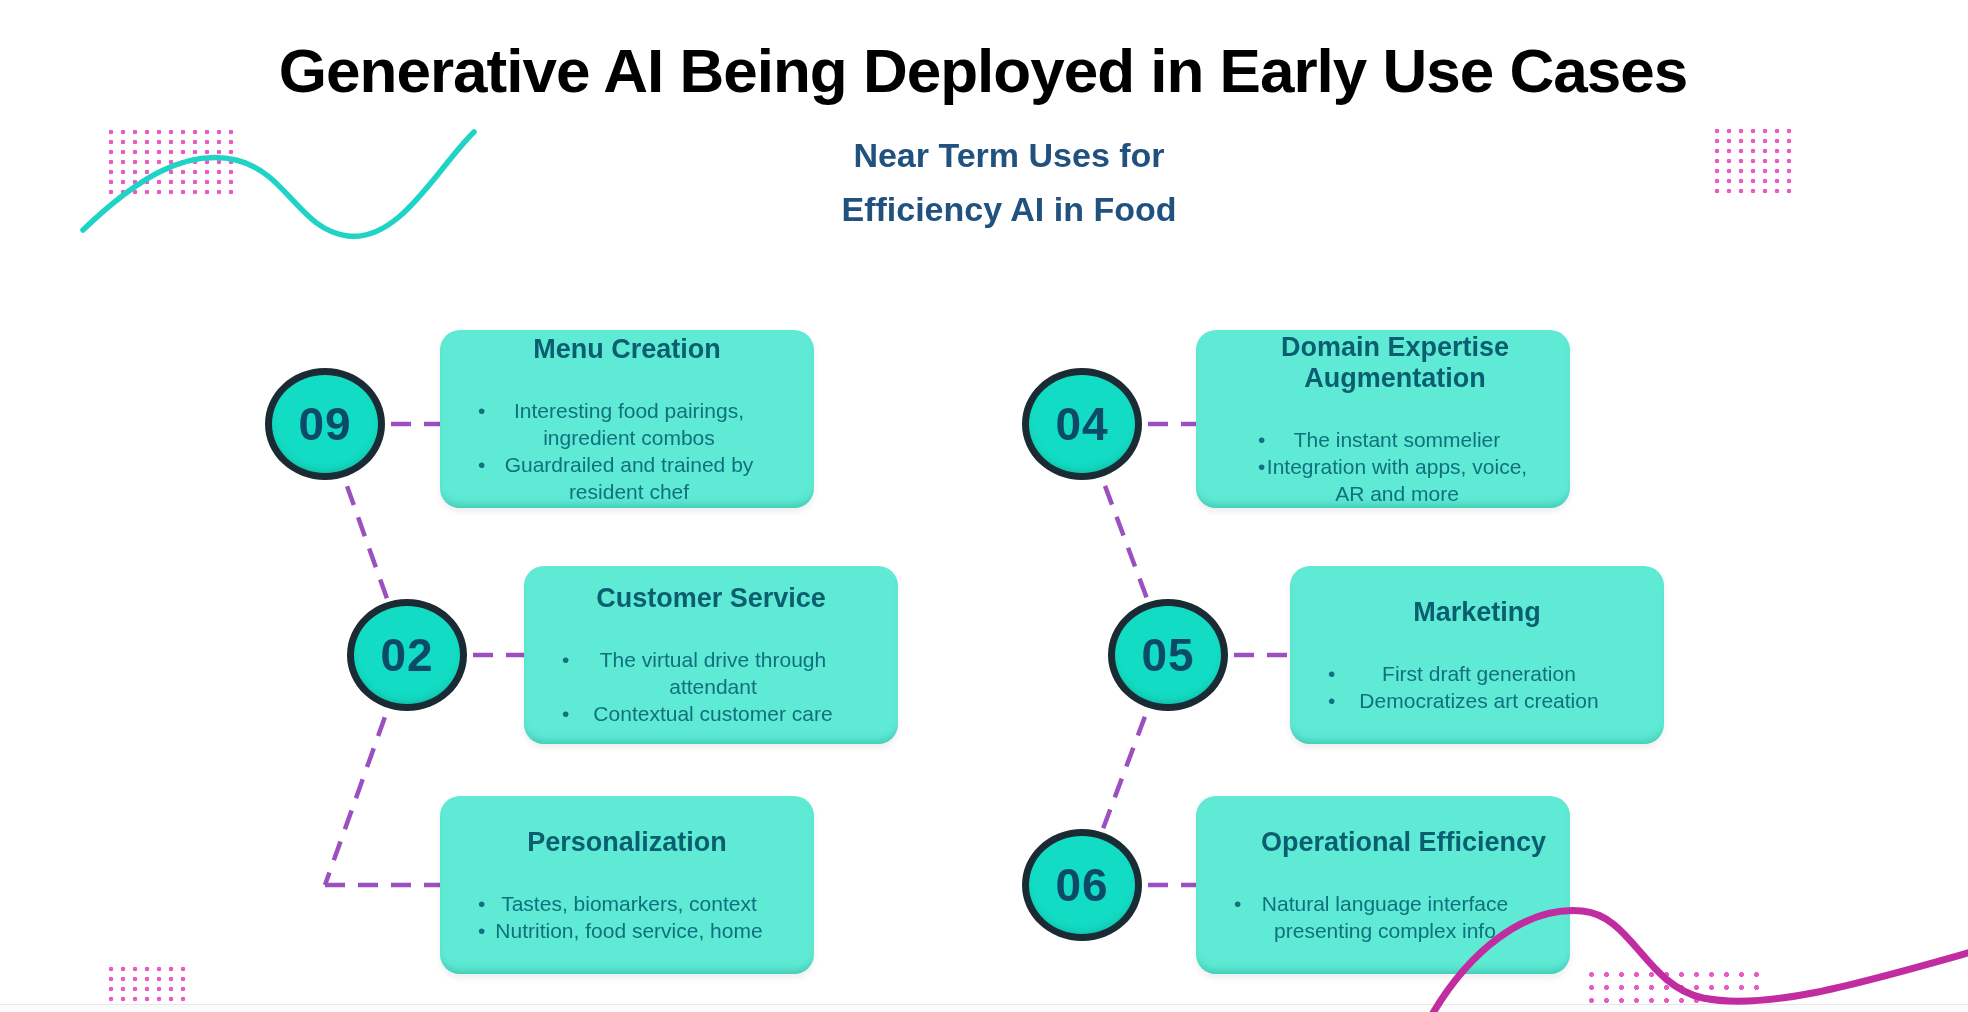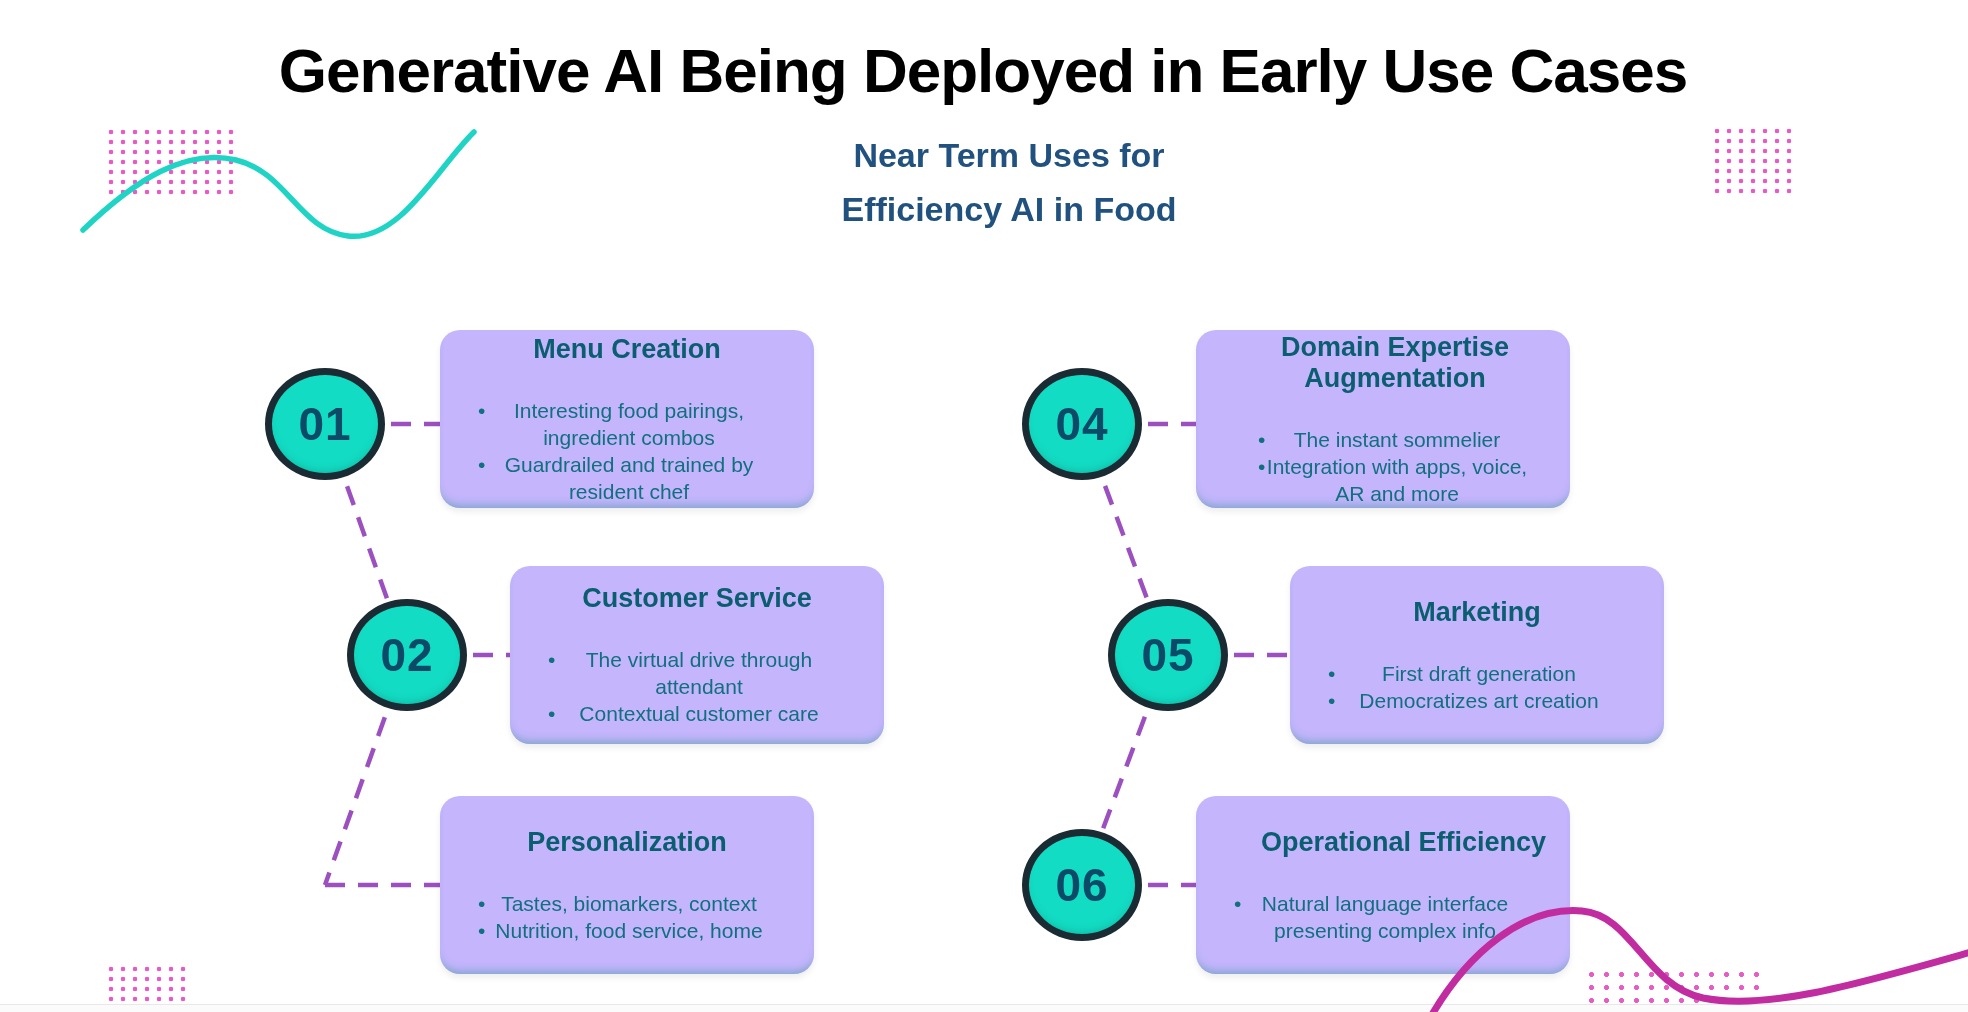--- a/index.html
+++ b/index.html
@@ -48,28 +48,28 @@
   .c1{left:265px;top:368px;}
   .c2{left:347px;top:599px;}
   .c3{left:265px;top:829px;}
   .c4{left:1022px;top:368px;}
   .c5{left:1108px;top:599px;}
   .c6{left:1022px;top:829px;}
 
   
   .card{
     position:absolute;width:374px;height:178px;border-radius:20px;
-    background:#c4b5fd;z-index:2;box-sizing:border-box;
+    background:#5eead4;z-index:2;box-sizing:border-box;
     display:flex;flex-direction:column;justify-content:center;
     padding:14px 24px;
     box-shadow:inset 0 -8px 10px -6px rgba(0,135,120,.40),0 4px 6px rgba(0,0,0,.07);
     gap:20px;
   }
   .k1{left:440px;top:330px;}
-  .k2{left:510px;top:566px;}
+  .k2{left:524px;top:566px;}
   .k3{left:440px;top:796px;}
   .k4{left:1196px;top:330px;padding-left:48px;}
   .k5{left:1290px;top:566px;}
   .k6{left:1196px;top:796px;align-items:flex-end;}
 
   .card h3{
     margin:0 0 12px 0;text-align:center;
     font-size:27px;line-height:31px;font-weight:700;color:#0B5E70;
   }
   .card ul{list-style:none;margin:0;padding:0;}
@@ -109,21 +109,21 @@
       <line x1="1168" y1="655" x2="1312" y2="655"></line>
       <line x1="1082" y1="885" x2="1218" y2="885"></line>
       <line x1="325" y1="424" x2="407" y2="655"></line>
       <line x1="407" y1="655" x2="325" y2="885"></line>
       <line x1="1082" y1="424" x2="1168" y2="655"></line>
       <line x1="1168" y1="655" x2="1082" y2="885"></line>
     </g>
   </svg>
 
   <div class="circle c1">
-    <span class="num">01</span>
+    <span class="num">09</span>
   </div>
   <div class="circle c2">
     <span class="num">02</span>
   </div>
   <div class="circle c4">
     <span class="num">04</span>
   </div>
   <div class="circle c5">
     <span class="num">05</span>
   </div>

